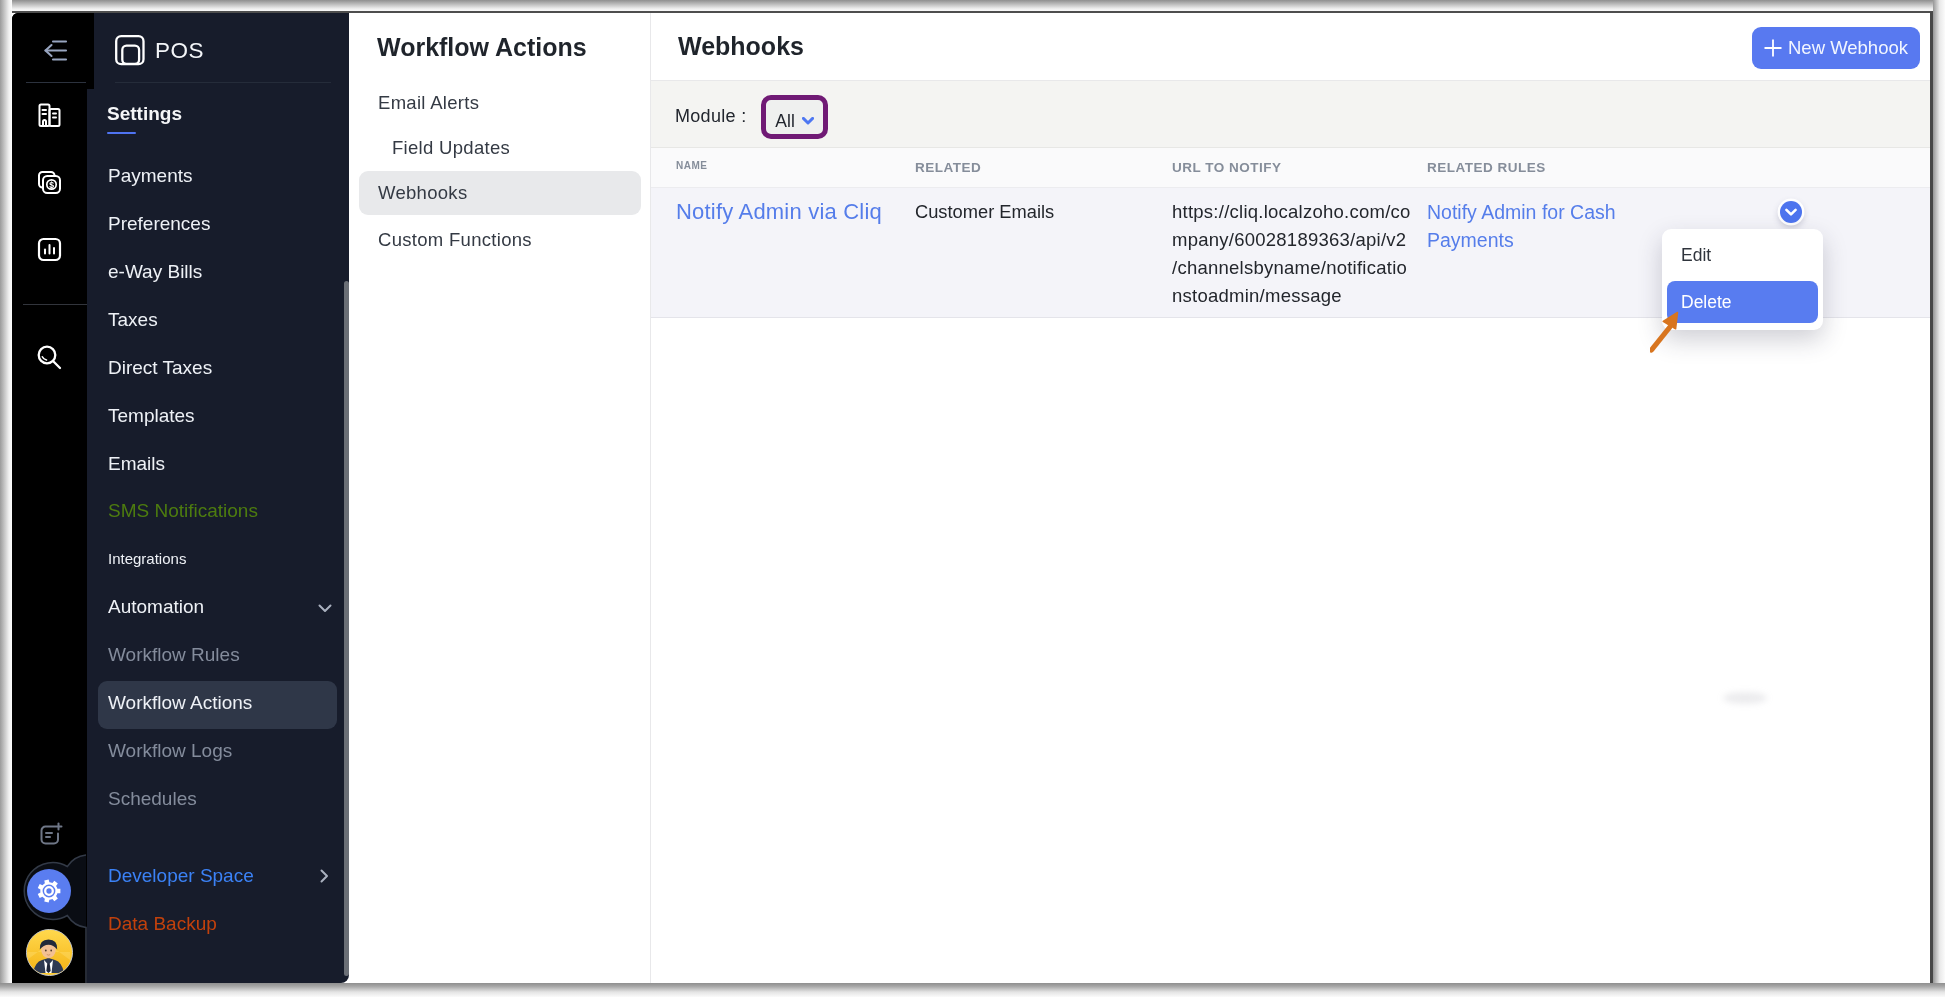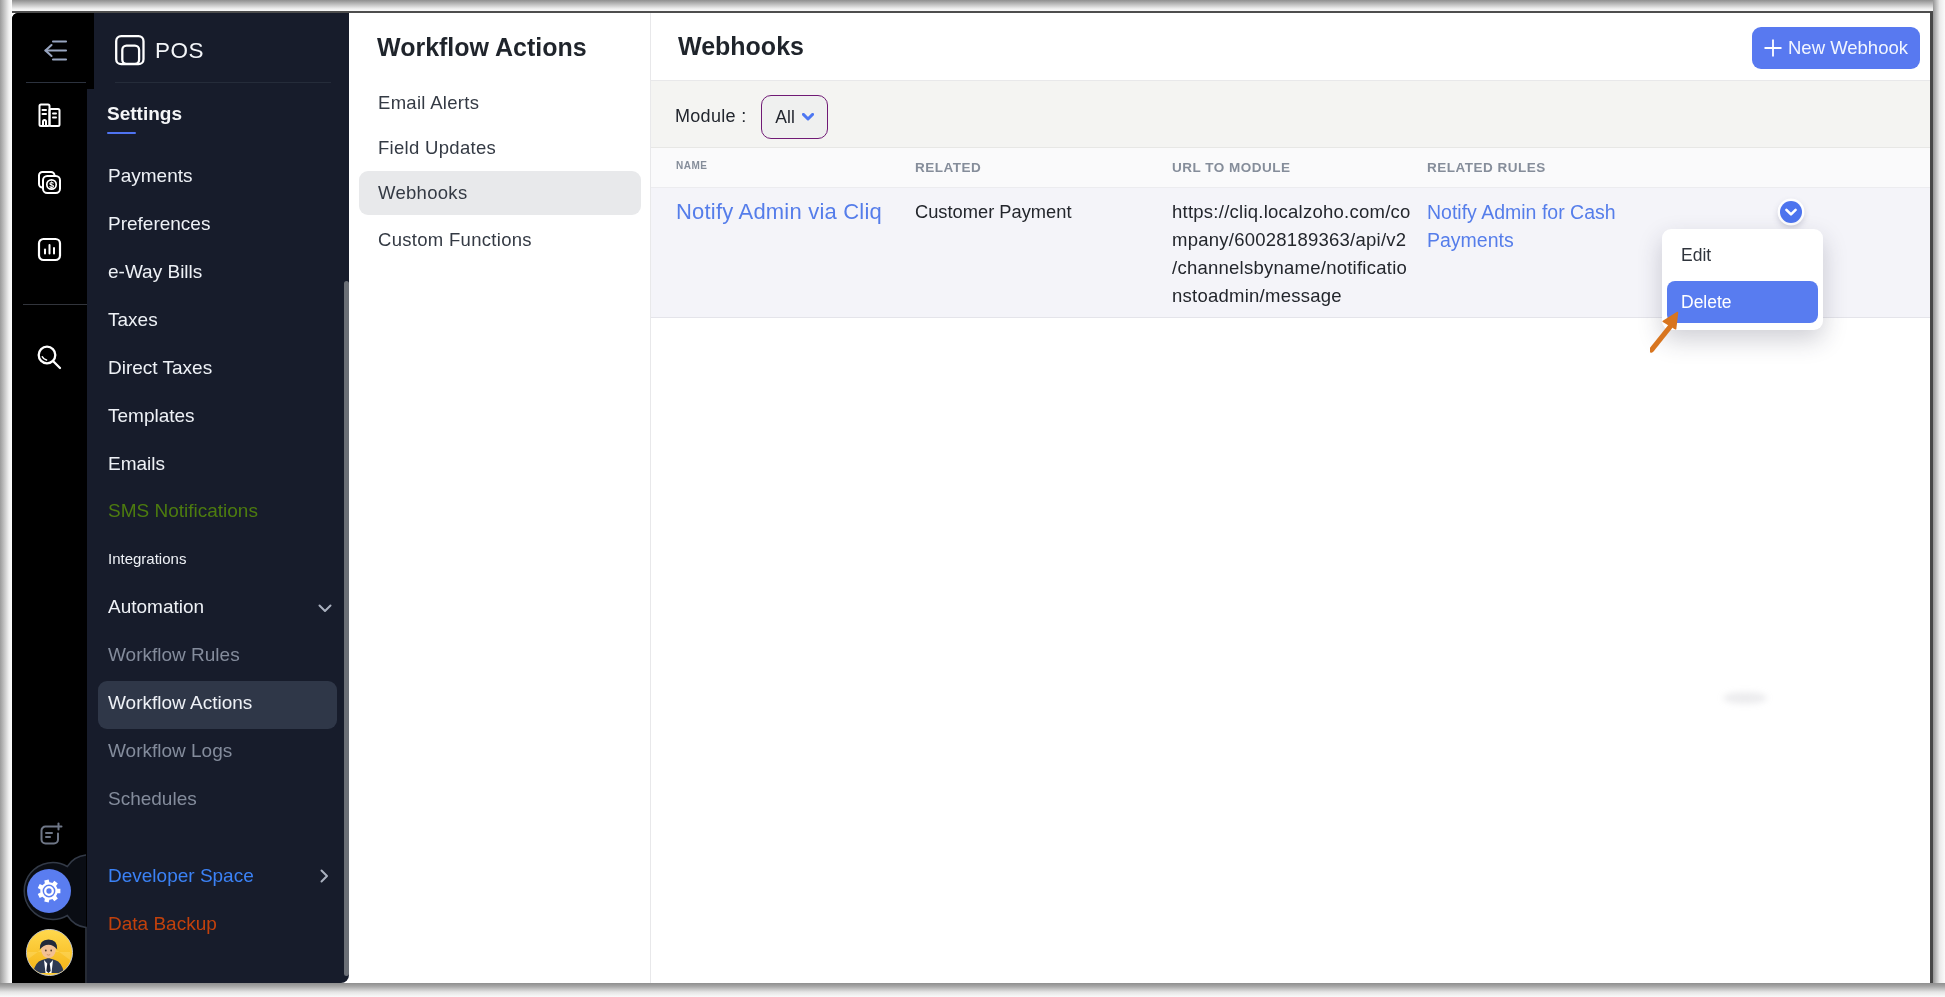--- a/index.html
+++ b/index.html
@@ -123,50 +123,50 @@
   <div class="abs" style="left:96px;top:851px;width:230px;height:24px;line-height:24px;font-size:19px;color:#3b82f6">Developer Space<svg style="position:absolute;left:212px;top:5px" width="9" height="14" viewBox="0 0 9 14" fill="none" stroke="#aab1bf" stroke-width="2" stroke-linecap="round" stroke-linejoin="round">
         <path d="M1.5,1.5 L7,7 L1.5,12.5"></path>
       </svg></div>
   <div class="abs" style="left:96px;top:899px;width:230px;height:24px;line-height:24px;font-size:19px;color:#c2410c">Data Backup</div>
 
   <div class="abs" style="left:332px;top:268px;width:4.5px;height:695px;border-radius:3px;background:#6b6f76"></div>
 
   <div class="abs" style="left:347px;top:158px;width:282px;height:44px;background:#e8e9eb;border-radius:9px"></div>
   <div class="abs" style="left:365px;top:20px;width:300px;height:28px;line-height:28px;font-size:25px;font-weight:600;color:#1f242b">Workflow Actions</div>
   <div class="abs" style="left:366px;top:78px;width:250px;height:24px;line-height:24px;font-size:18.5px;letter-spacing:0.3px;color:#343a44">Email Alerts</div>
-  <div class="abs" style="left:366px;top:123px;width:250px;height:24px;line-height:24px;font-size:18.5px;letter-spacing:0.3px;color:#343a44">Field Updates</div>
+  <div class="abs" style="left:380px;top:123px;width:250px;height:24px;line-height:24px;font-size:18.5px;letter-spacing:0.3px;color:#343a44">Field Updates</div>
   <div class="abs" style="left:366px;top:168px;width:250px;height:24px;line-height:24px;font-size:18.5px;letter-spacing:0.3px;color:#343a44">Webhooks</div>
   <div class="abs" style="left:366px;top:215px;width:250px;height:24px;line-height:24px;font-size:18.5px;letter-spacing:0.3px;color:#343a44">Custom Functions</div>
 
   <div class="abs" style="left:638px;top:0;width:1px;height:970px;background:#e8e8ea"></div>
 
   <div class="abs" style="left:666px;top:19px;width:300px;height:29px;line-height:29px;font-size:25px;font-weight:600;color:#1f242b">Webhooks</div>
   <div class="abs" style="left:1740px;top:13.5px;width:168px;height:42.5px;background:#5879f0;border-radius:9px;color:#f2f6ff;font-size:18.5px;line-height:42px;text-align:center">
     <svg style="vertical-align:-3.5px;margin-right:6px" width="18" height="18" viewBox="0 0 18 18" stroke="#fff" stroke-width="1.8" fill="none">
         <path d="M9,0.5 L9,17.5"></path>
         <path d="M0.5,9 L17.5,9"></path>
       </svg>New Webhook
   </div>
   <div class="abs" style="left:638px;top:67px;width:1280px;height:1px;background:#e8e8ea"></div>
 
   <div class="abs" style="left:639px;top:68px;width:1279px;height:67px;background:#f4f4f2;border-bottom:1px solid #e7e7e5"></div>
   <div class="abs" style="left:663px;top:90px;width:120px;height:26px;line-height:26px;font-size:18px;letter-spacing:0.3px;color:#22262e">Module :</div>
-  <div class="abs" style="left:749px;top:82px;width:67px;height:44px;background:#eff0ef;border:1px solid #701a75;border-radius:10px;line-height:42px;text-align:center;font-size:17.5px;color:#22262e">All <svg style="vertical-align:2px;margin-left:2px" width="12" height="8" viewBox="0 0 12 8" fill="none" stroke="#4d77f2" stroke-width="2.9" stroke-linecap="round" stroke-linejoin="round">
+  <div class="abs" style="left:749px;top:82px;width:67px;height:44px;background:#eff0ef;border:5px solid #701a75;border-radius:10px;line-height:42px;text-align:center;font-size:17.5px;color:#22262e">All <svg style="vertical-align:2px;margin-left:2px" width="12" height="8" viewBox="0 0 12 8" fill="none" stroke="#4d77f2" stroke-width="2.9" stroke-linecap="round" stroke-linejoin="round">
         <path d="M1.4,1.4 L6,6 L10.6,1.4"></path>
       </svg></div>
 
   <div class="abs" style="left:639px;top:135px;width:1279px;height:40px;background:#fafafb;border-bottom:1px solid #ececef"></div>
   <div class="abs" style="left:664px;top:147px;font-size:10px;font-weight:700;color:#858d9a;letter-spacing:0.5px">NAME</div>
   <div class="abs" style="left:903px;top:147px;font-size:13.5px;font-weight:600;color:#858d9a;letter-spacing:0.5px">RELATED</div>
-  <div class="abs" style="left:1160px;top:147px;font-size:13.5px;font-weight:600;color:#858d9a;letter-spacing:0.5px">URL TO MODULE</div>
+  <div class="abs" style="left:1160px;top:147px;font-size:13.5px;font-weight:600;color:#858d9a;letter-spacing:0.5px">URL TO NOTIFY</div>
   <div class="abs" style="left:1415px;top:147px;font-size:13.5px;font-weight:600;color:#858d9a;letter-spacing:0.5px">RELATED RULES</div>
 
   <div class="abs" style="left:639px;top:175px;width:1279px;height:130px;background:#f4f4f9;border-bottom:1px solid #e4e4ea"></div>
   <div class="abs" style="left:664px;top:185px;font-size:22px;letter-spacing:0.2px;line-height:28px;color:#557dea">Notify Admin via Cliq</div>
-  <div class="abs" style="left:903px;top:185px;font-size:18.3px;line-height:28px;color:#23262c">Customer Payment</div>
+  <div class="abs" style="left:903px;top:185px;font-size:18.3px;line-height:28px;color:#23262c">Customer Emails</div>
   <div class="abs" style="left:1160px;top:185px;font-size:18.5px;letter-spacing:0.25px;line-height:28px;color:#23262c">https://cliq.localzoho.com/co<br>mpany/60028189363/api/v2<br>/channelsbyname/notificatio<br>nstoadmin/message</div>
   <div class="abs" style="left:1415px;top:185px;font-size:19.5px;line-height:28px;color:#557dea">Notify Admin for Cash<br>Payments</div>
 
   <div class="abs" style="left:1768px;top:188px;width:22px;height:22px;border-radius:50%;background:#4d74ee;box-shadow:0 0 0 2.5px rgba(255,255,255,0.95),0 3px 7px 1px rgba(70,70,110,0.3)"></div>
   <svg class="abs" style="left:1768px;top:188px" width="22" height="22" viewBox="0 0 22 22" fill="none" stroke="#fff" stroke-width="2.6" stroke-linecap="round" stroke-linejoin="round">
       <path d="M6.4,8.8 L11,13.4 L15.6,8.8"></path>
     </svg>
 
   <div class="abs" style="left:1650px;top:216px;width:161px;height:101px;background:#fff;border-radius:9px;box-shadow:0 10px 25px rgba(40,40,70,0.22)"></div>
   <div class="abs" style="left:1669px;top:230px;font-size:17.5px;line-height:25px;color:#2f343c">Edit</div>

